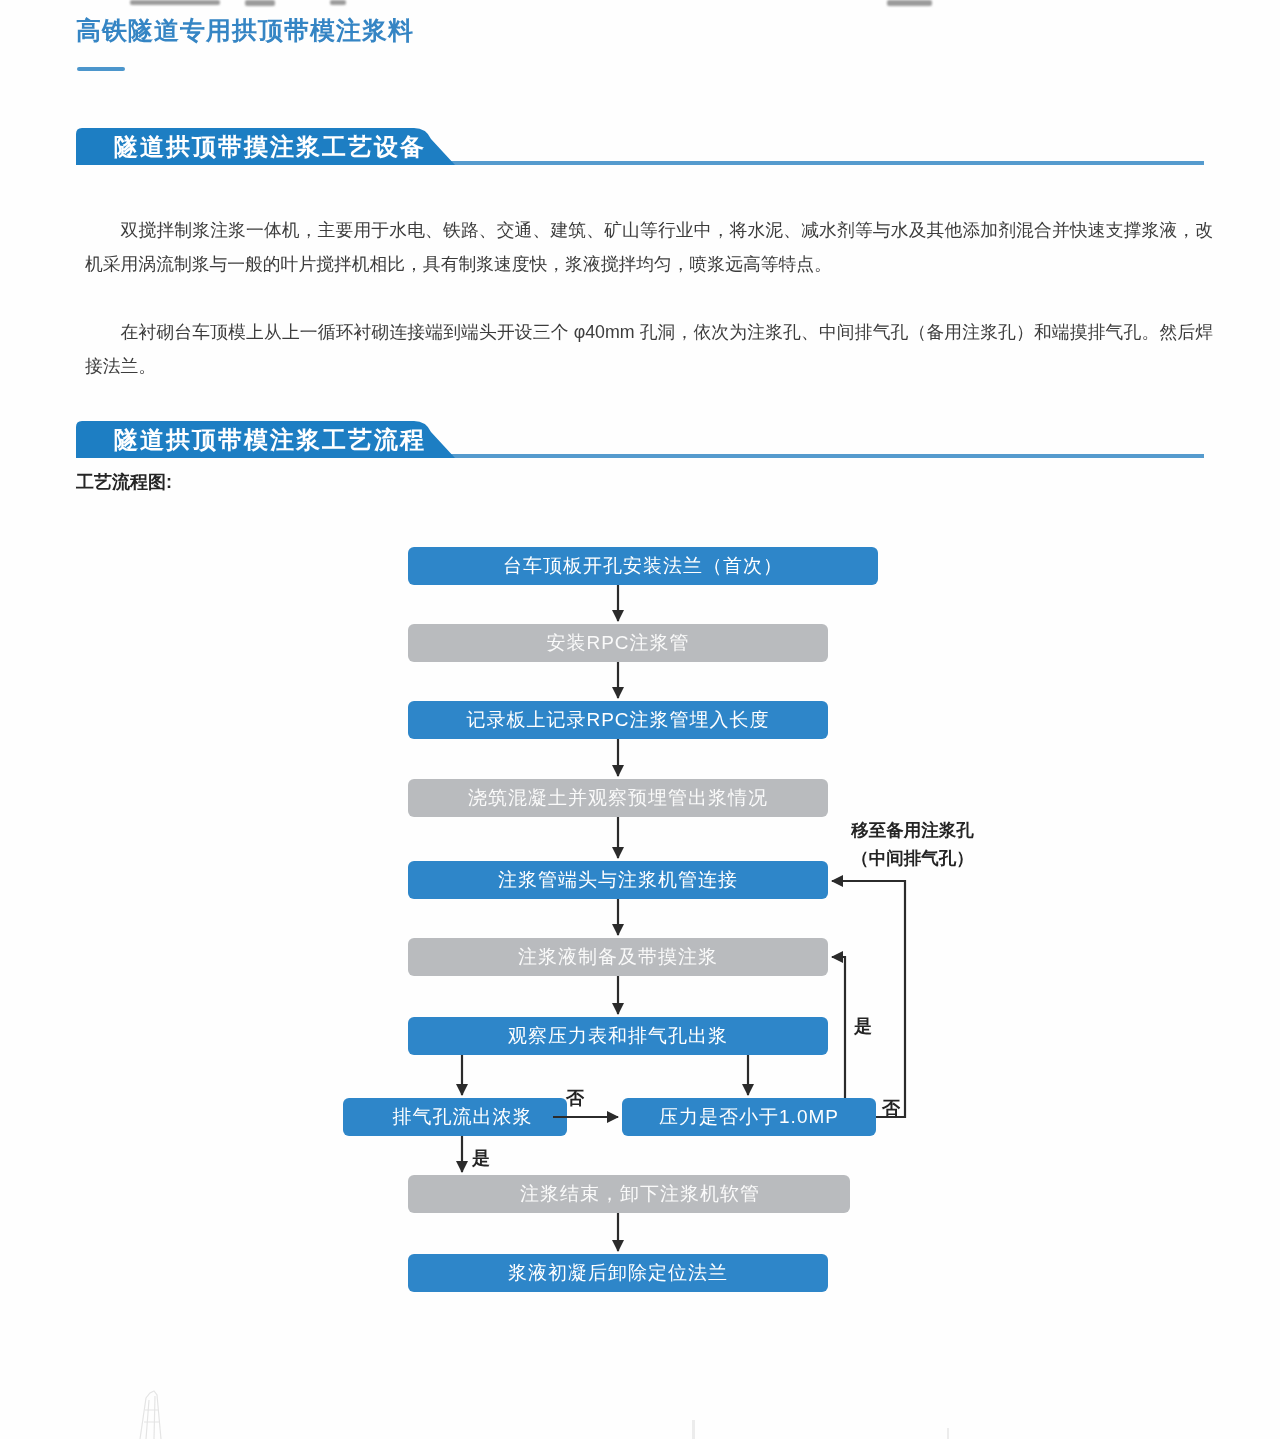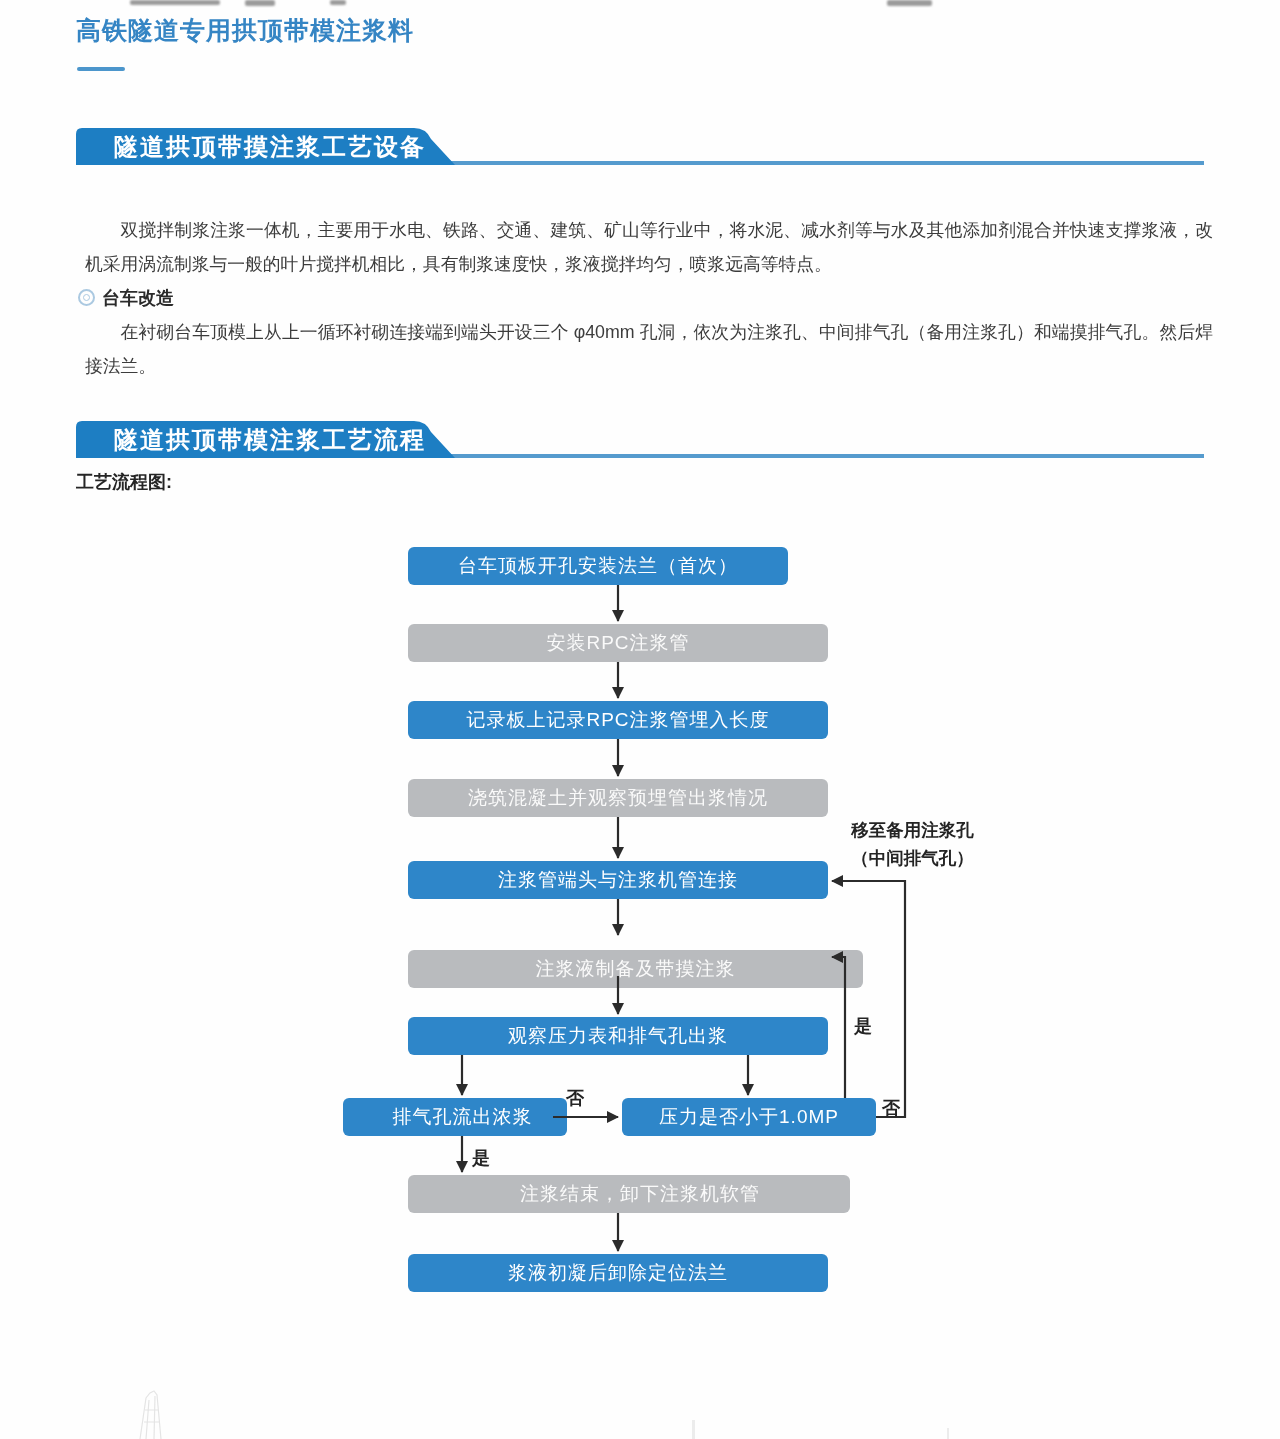--- a/index.html
+++ b/index.html
@@ -58,42 +58,38 @@
   <div class="abs banner-rule" style="left:76px;top:161px;"></div>
   <div class="abs banner" style="left:76px;top:128px;">
     <svg width="384" height="37" viewBox="0 0 384 37">
       <path d="M6 0 H338 Q350 0 355 11 L379 37 H0 V6 Q0 0 6 0 Z" fill="#1d7ec3"></path>
     </svg>
     <span class="banner-text">隧道拱顶带摸注浆工艺设备</span>
   </div>
 
   <div class="abs para" style="top:214px;">双搅拌制浆注浆一体机，主要用于水电、铁路、交通、建筑、矿山等行业中，将水泥、减水剂等与水及其他添加剂混合并快速支撑浆液，改机采用涡流制浆与一般的叶片搅拌机相比，具有制浆速度快，浆液搅拌均匀，喷浆远高等特点。</div>
 
-  <div class="abs bullet-row" style="top:286px;">
-    <span class="ring-bullet"></span>
-    <span class="bullet-heading">台车改造</span>
-  </div>
   <div class="abs para" style="top:316px;">在衬砌台车顶模上从上一循环衬砌连接端到端头开设三个 φ40mm 孔洞，依次为注浆孔、中间排气孔（备用注浆孔）和端摸排气孔。然后焊接法兰。</div>
 
   <div class="abs banner-rule" style="left:76px;top:454px;"></div>
   <div class="abs banner" style="left:76px;top:421px;">
     <svg width="384" height="37" viewBox="0 0 384 37">
       <path d="M6 0 H338 Q350 0 355 11 L379 37 H0 V6 Q0 0 6 0 Z" fill="#1d7ec3"></path>
     </svg>
     <span class="banner-text">隧道拱顶带模注浆工艺流程</span>
   </div>
 
   <div class="abs flow-label">工艺流程图:</div>
 
-  <div class="abs flow-node blue" style="left:408px;top:547px;width:380px;">台车顶板开孔安装法兰（首次）</div>
+  <div class="abs flow-node blue" style="left:408px;top:547px;width:470px;">台车顶板开孔安装法兰（首次）</div>
   <div class="abs flow-node gray" style="left:408px;top:624px;width:420px;">安装RPC注浆管</div>
   <div class="abs flow-node blue" style="left:408px;top:701px;width:420px;">记录板上记录RPC注浆管埋入长度</div>
   <div class="abs flow-node gray" style="left:408px;top:779px;width:420px;">浇筑混凝土并观察预埋管出浆情况</div>
   <div class="abs flow-node blue" style="left:408px;top:861px;width:420px;">注浆管端头与注浆机管连接</div>
-  <div class="abs flow-node gray" style="left:408px;top:938px;width:455px;margin-top:12px;">注浆液制备及带摸注浆</div>
+  <div class="abs flow-node gray" style="left:408px;top:938px;width:420px;">注浆液制备及带摸注浆</div>
   <div class="abs flow-node blue" style="left:408px;top:1017px;width:420px;">观察压力表和排气孔出浆</div>
   <div class="abs flow-node blue" style="left:343px;top:1098px;width:209px;padding-left:15px;">排气孔流出浓浆</div>
   <div class="abs flow-node blue" style="left:622px;top:1098px;width:254px;">压力是否小于1.0MP</div>
   <div class="abs flow-node gray" style="left:408px;top:1175px;width:420px;padding-left:22px;">注浆结束，卸下注浆机软管</div>
   <div class="abs flow-node blue" style="left:408px;top:1254px;width:420px;">浆液初凝后卸除定位法兰</div>
 
   <svg id="arrows" class="abs" width="1280" height="1439" viewBox="0 0 1280 1439">
     <defs>
       <marker id="ah" markerUnits="userSpaceOnUse" markerWidth="13" markerHeight="13" refX="11" refY="6" orient="auto">
         <path d="M0,0 L12,6 L0,12 Z" fill="#2b2b2b"></path>

